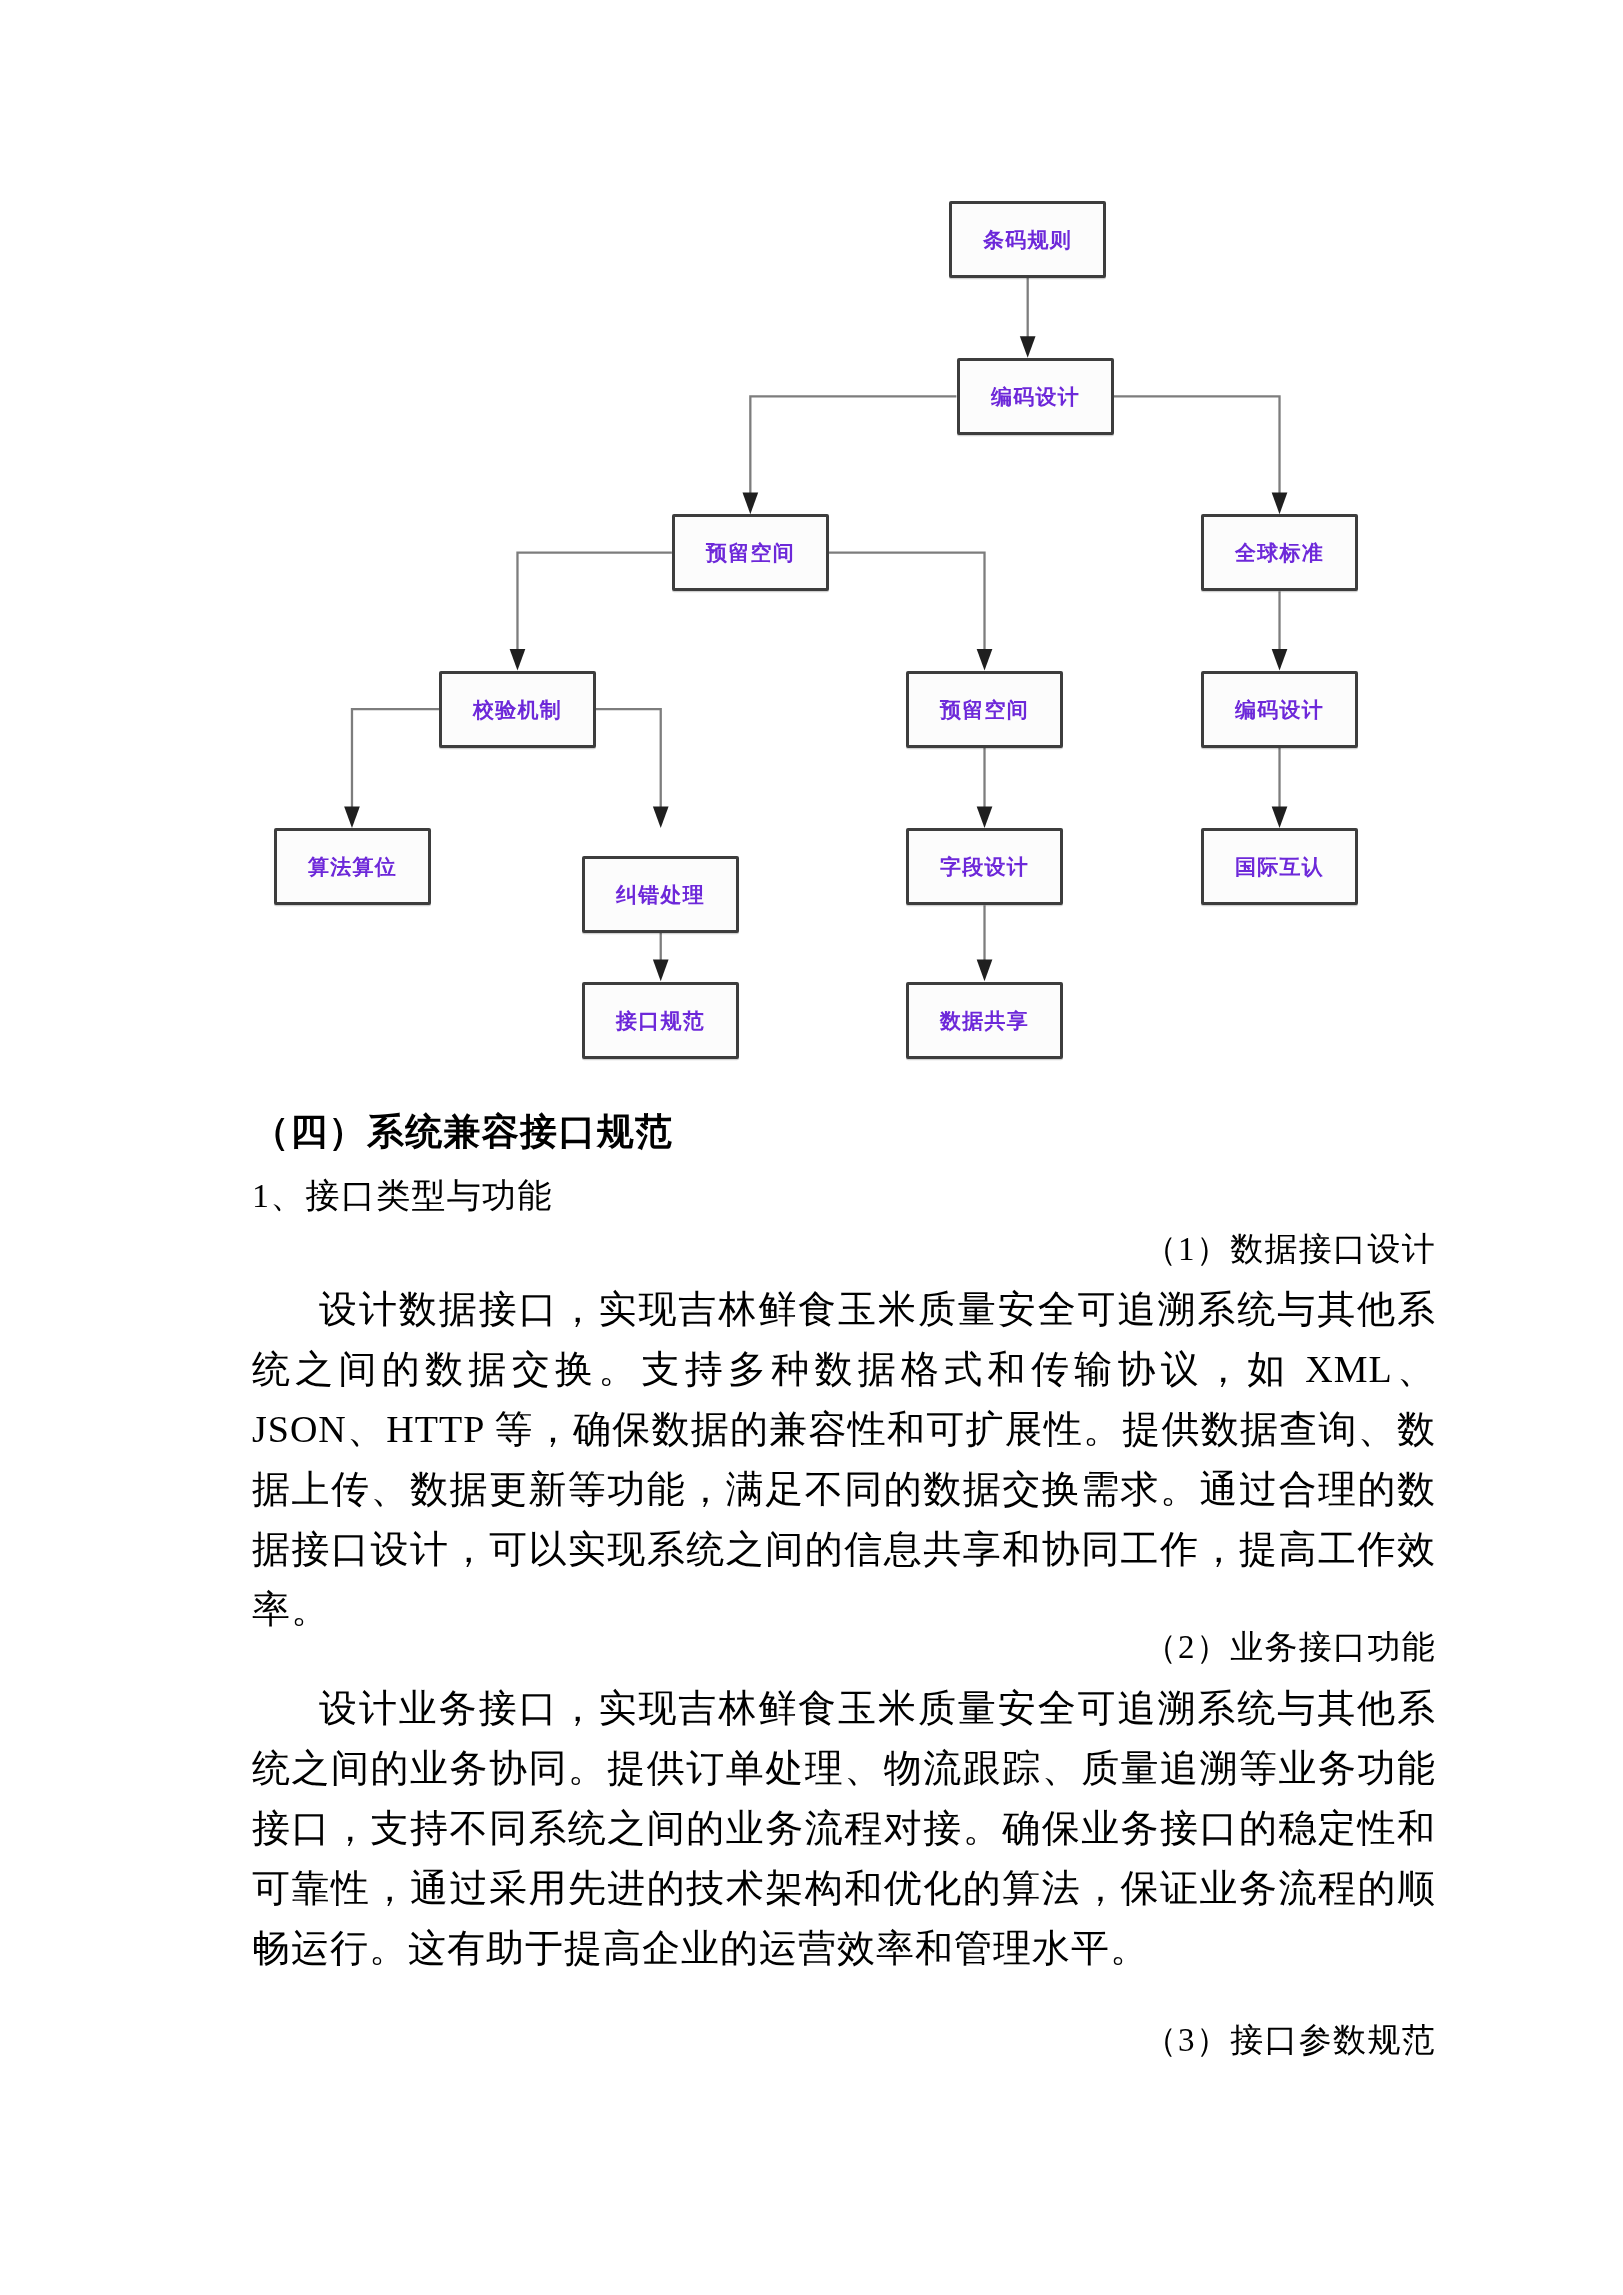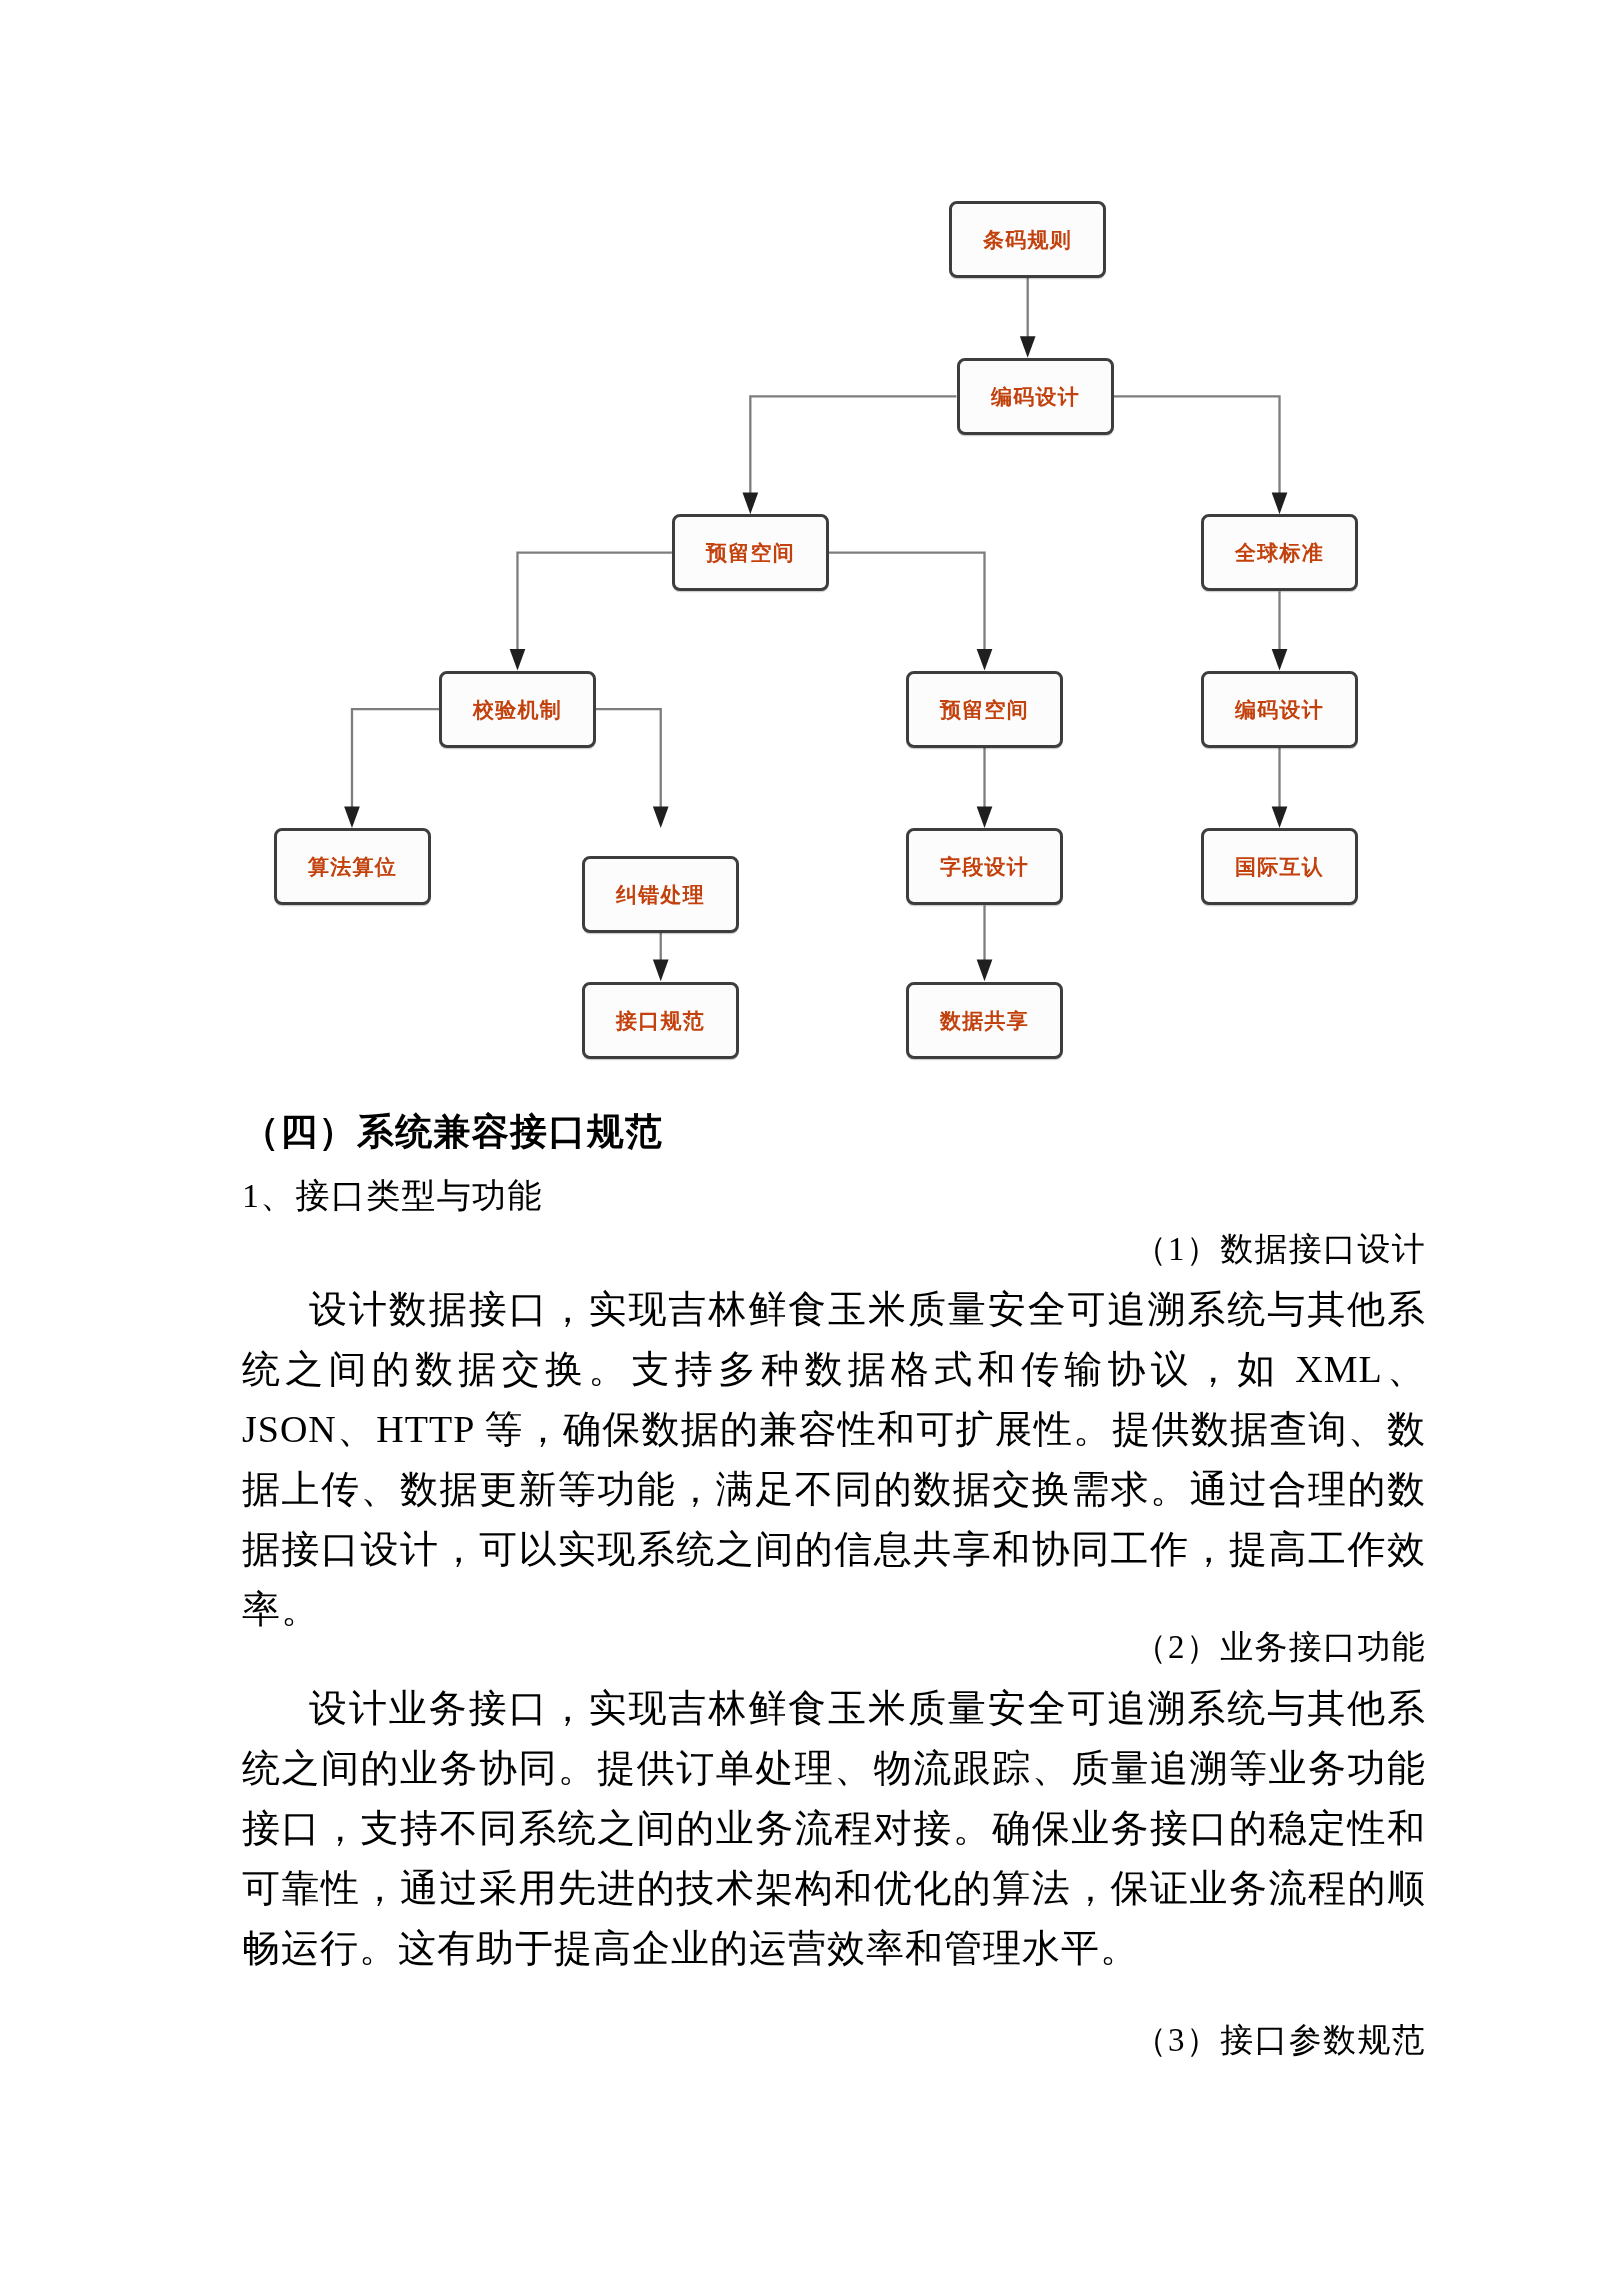--- a/index.html
+++ b/index.html
@@ -14,31 +14,31 @@
   }
   
   .flowchart{position:absolute;left:0;top:0;width:1623px;height:1112px;}
   .connectors{position:absolute;left:0;top:0;}
   .node{
     position:absolute;
     box-sizing:border-box;
     width:157px;height:77px;
     background:#fcfcfc;
     border:3.3px solid #3d3d3d;
-    border-radius:8px;
+    border-radius:2px;
     display:flex;align-items:center;justify-content:center;
     font-family:"Liberation Sans", sans-serif;
     font-weight:700;
     font-size:21px;
     letter-spacing:1.3px;
-    color:#c2410c;
+    color:#6d28d9;
     box-shadow:0 1.3px 0 rgba(0,0,0,0.18);
   }
   
-  .textblock{position:absolute;left:242px;width:1184px;}
+  .textblock{position:absolute;left:252px;width:1184px;}
   .section-heading{
     font-size:37px;line-height:52px;font-weight:700;
     letter-spacing:1.3px;white-space:nowrap;
   }
   .subsection-heading{
     font-size:34px;line-height:47px;font-weight:400;
     letter-spacing:1.3px;white-space:nowrap;
   }
   .block-heading{
     font-size:33px;line-height:46px;font-weight:400;

